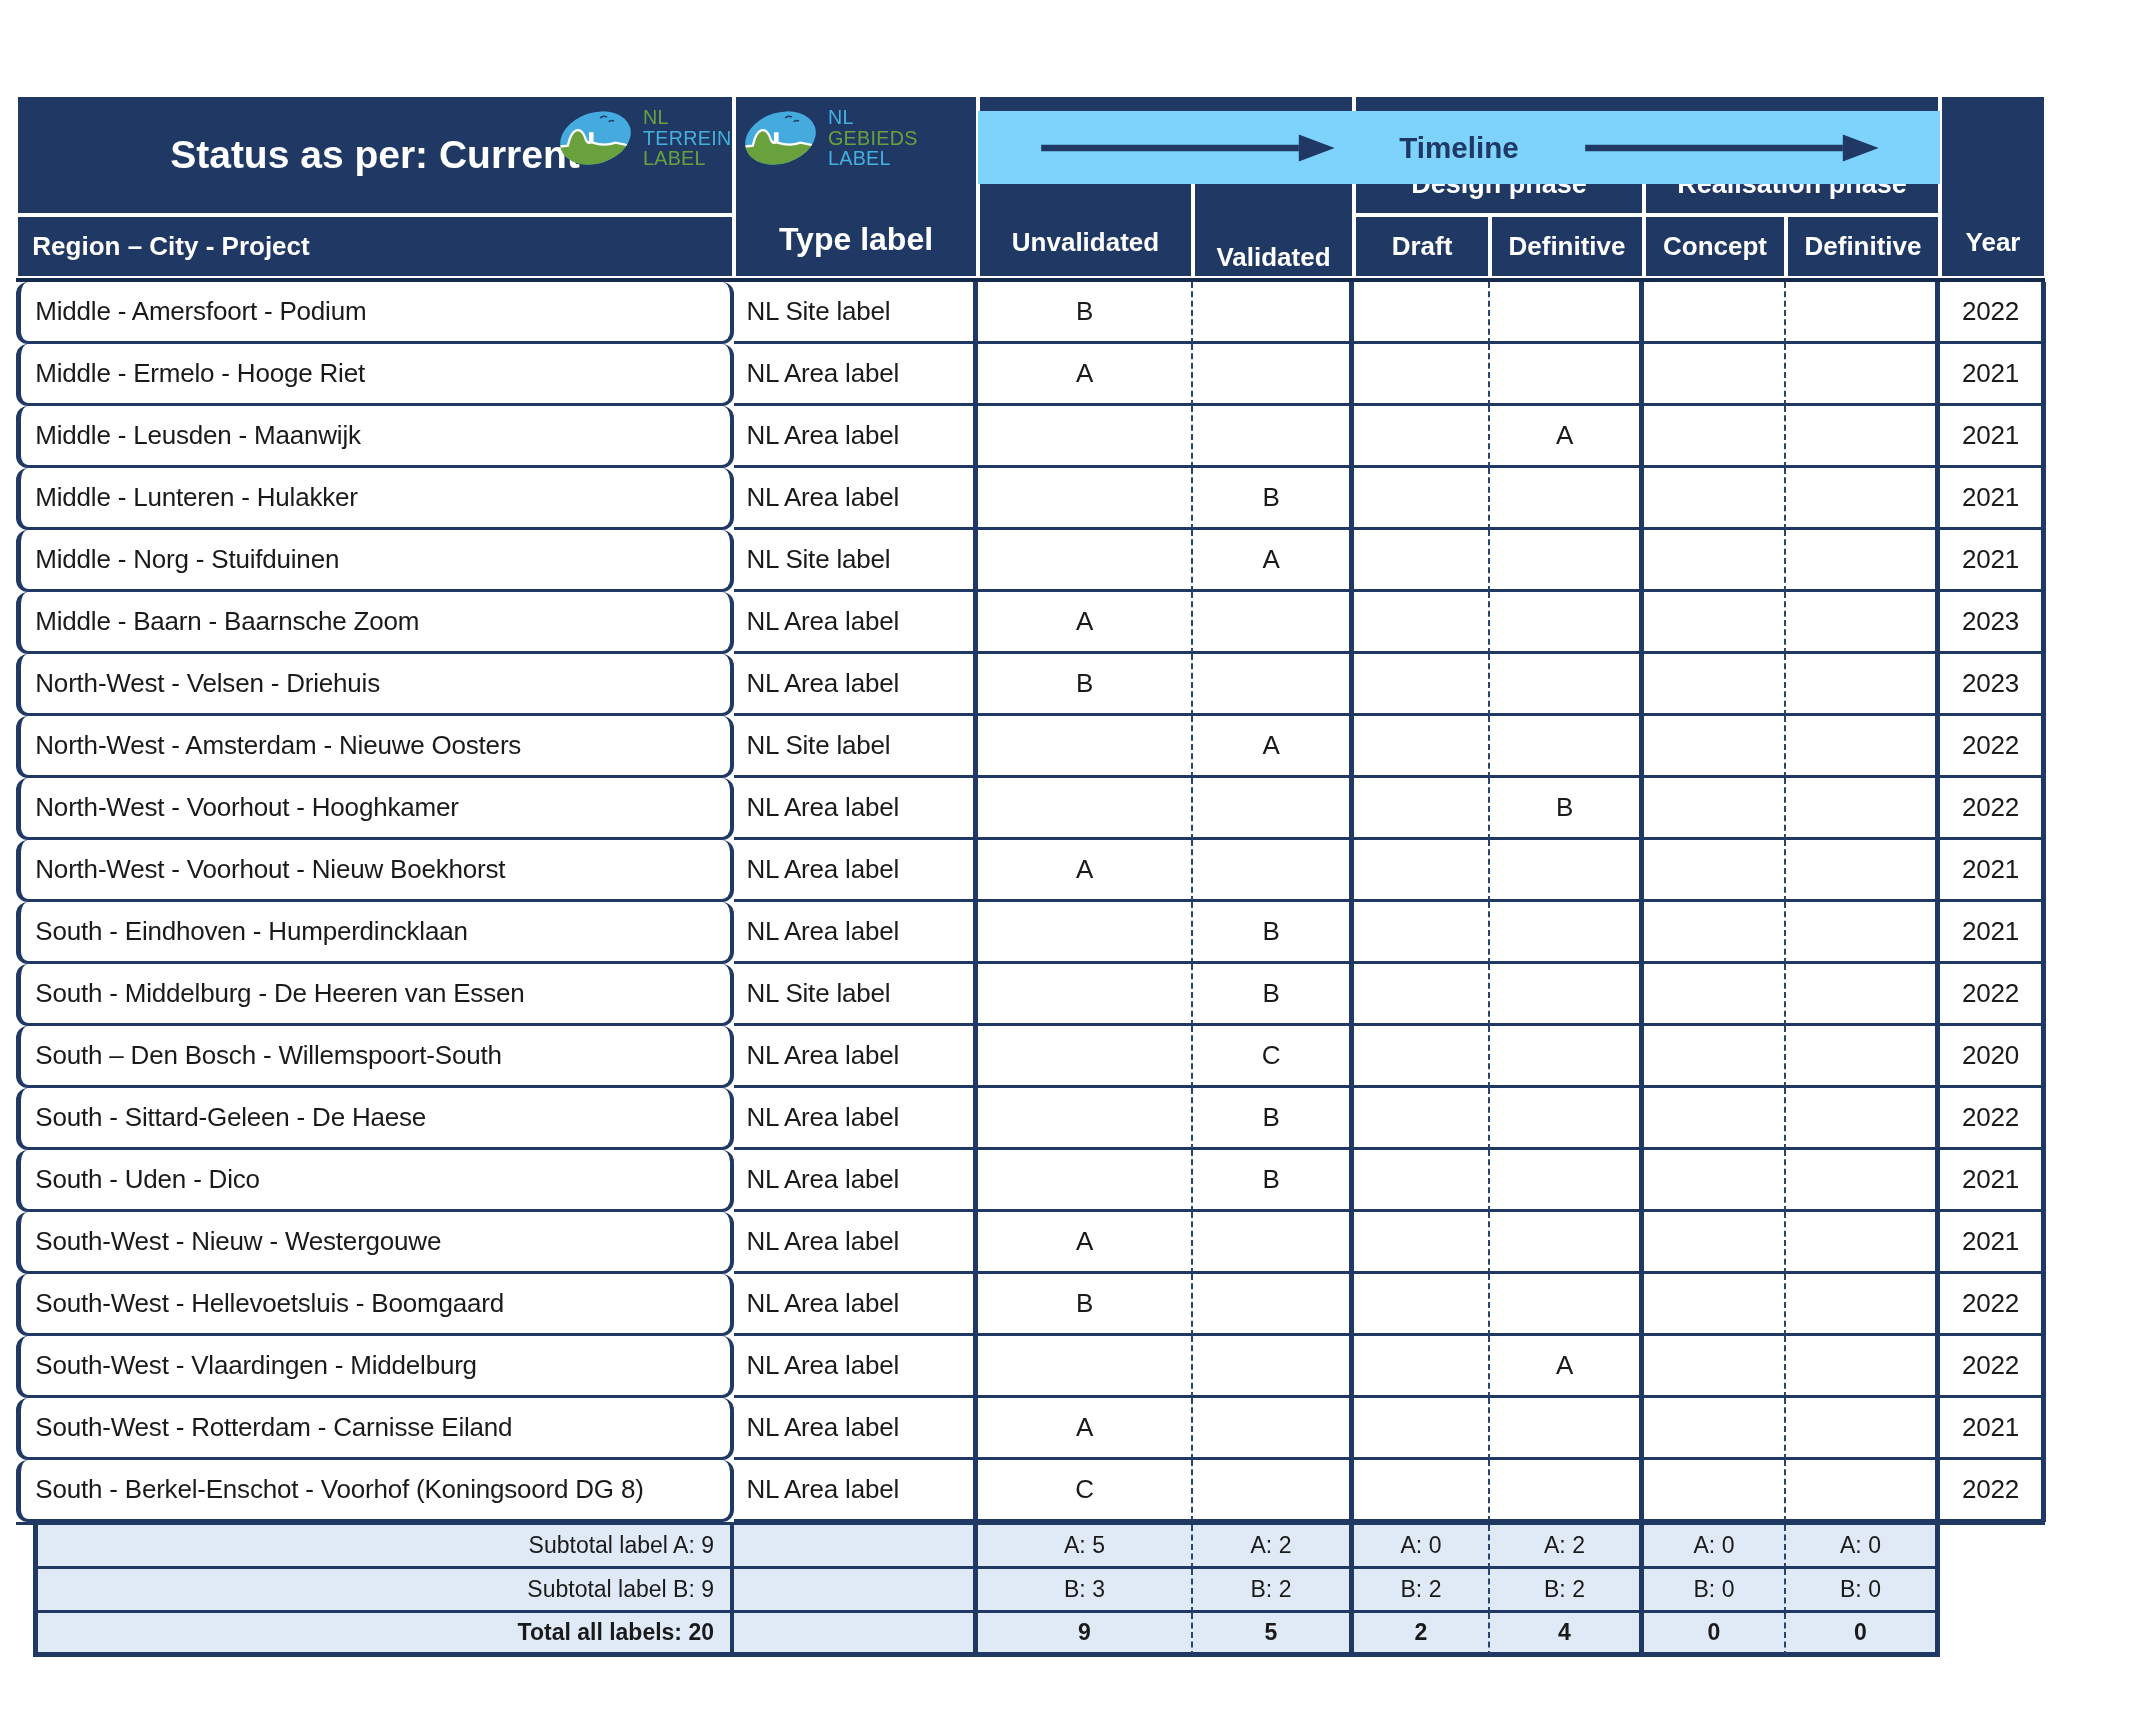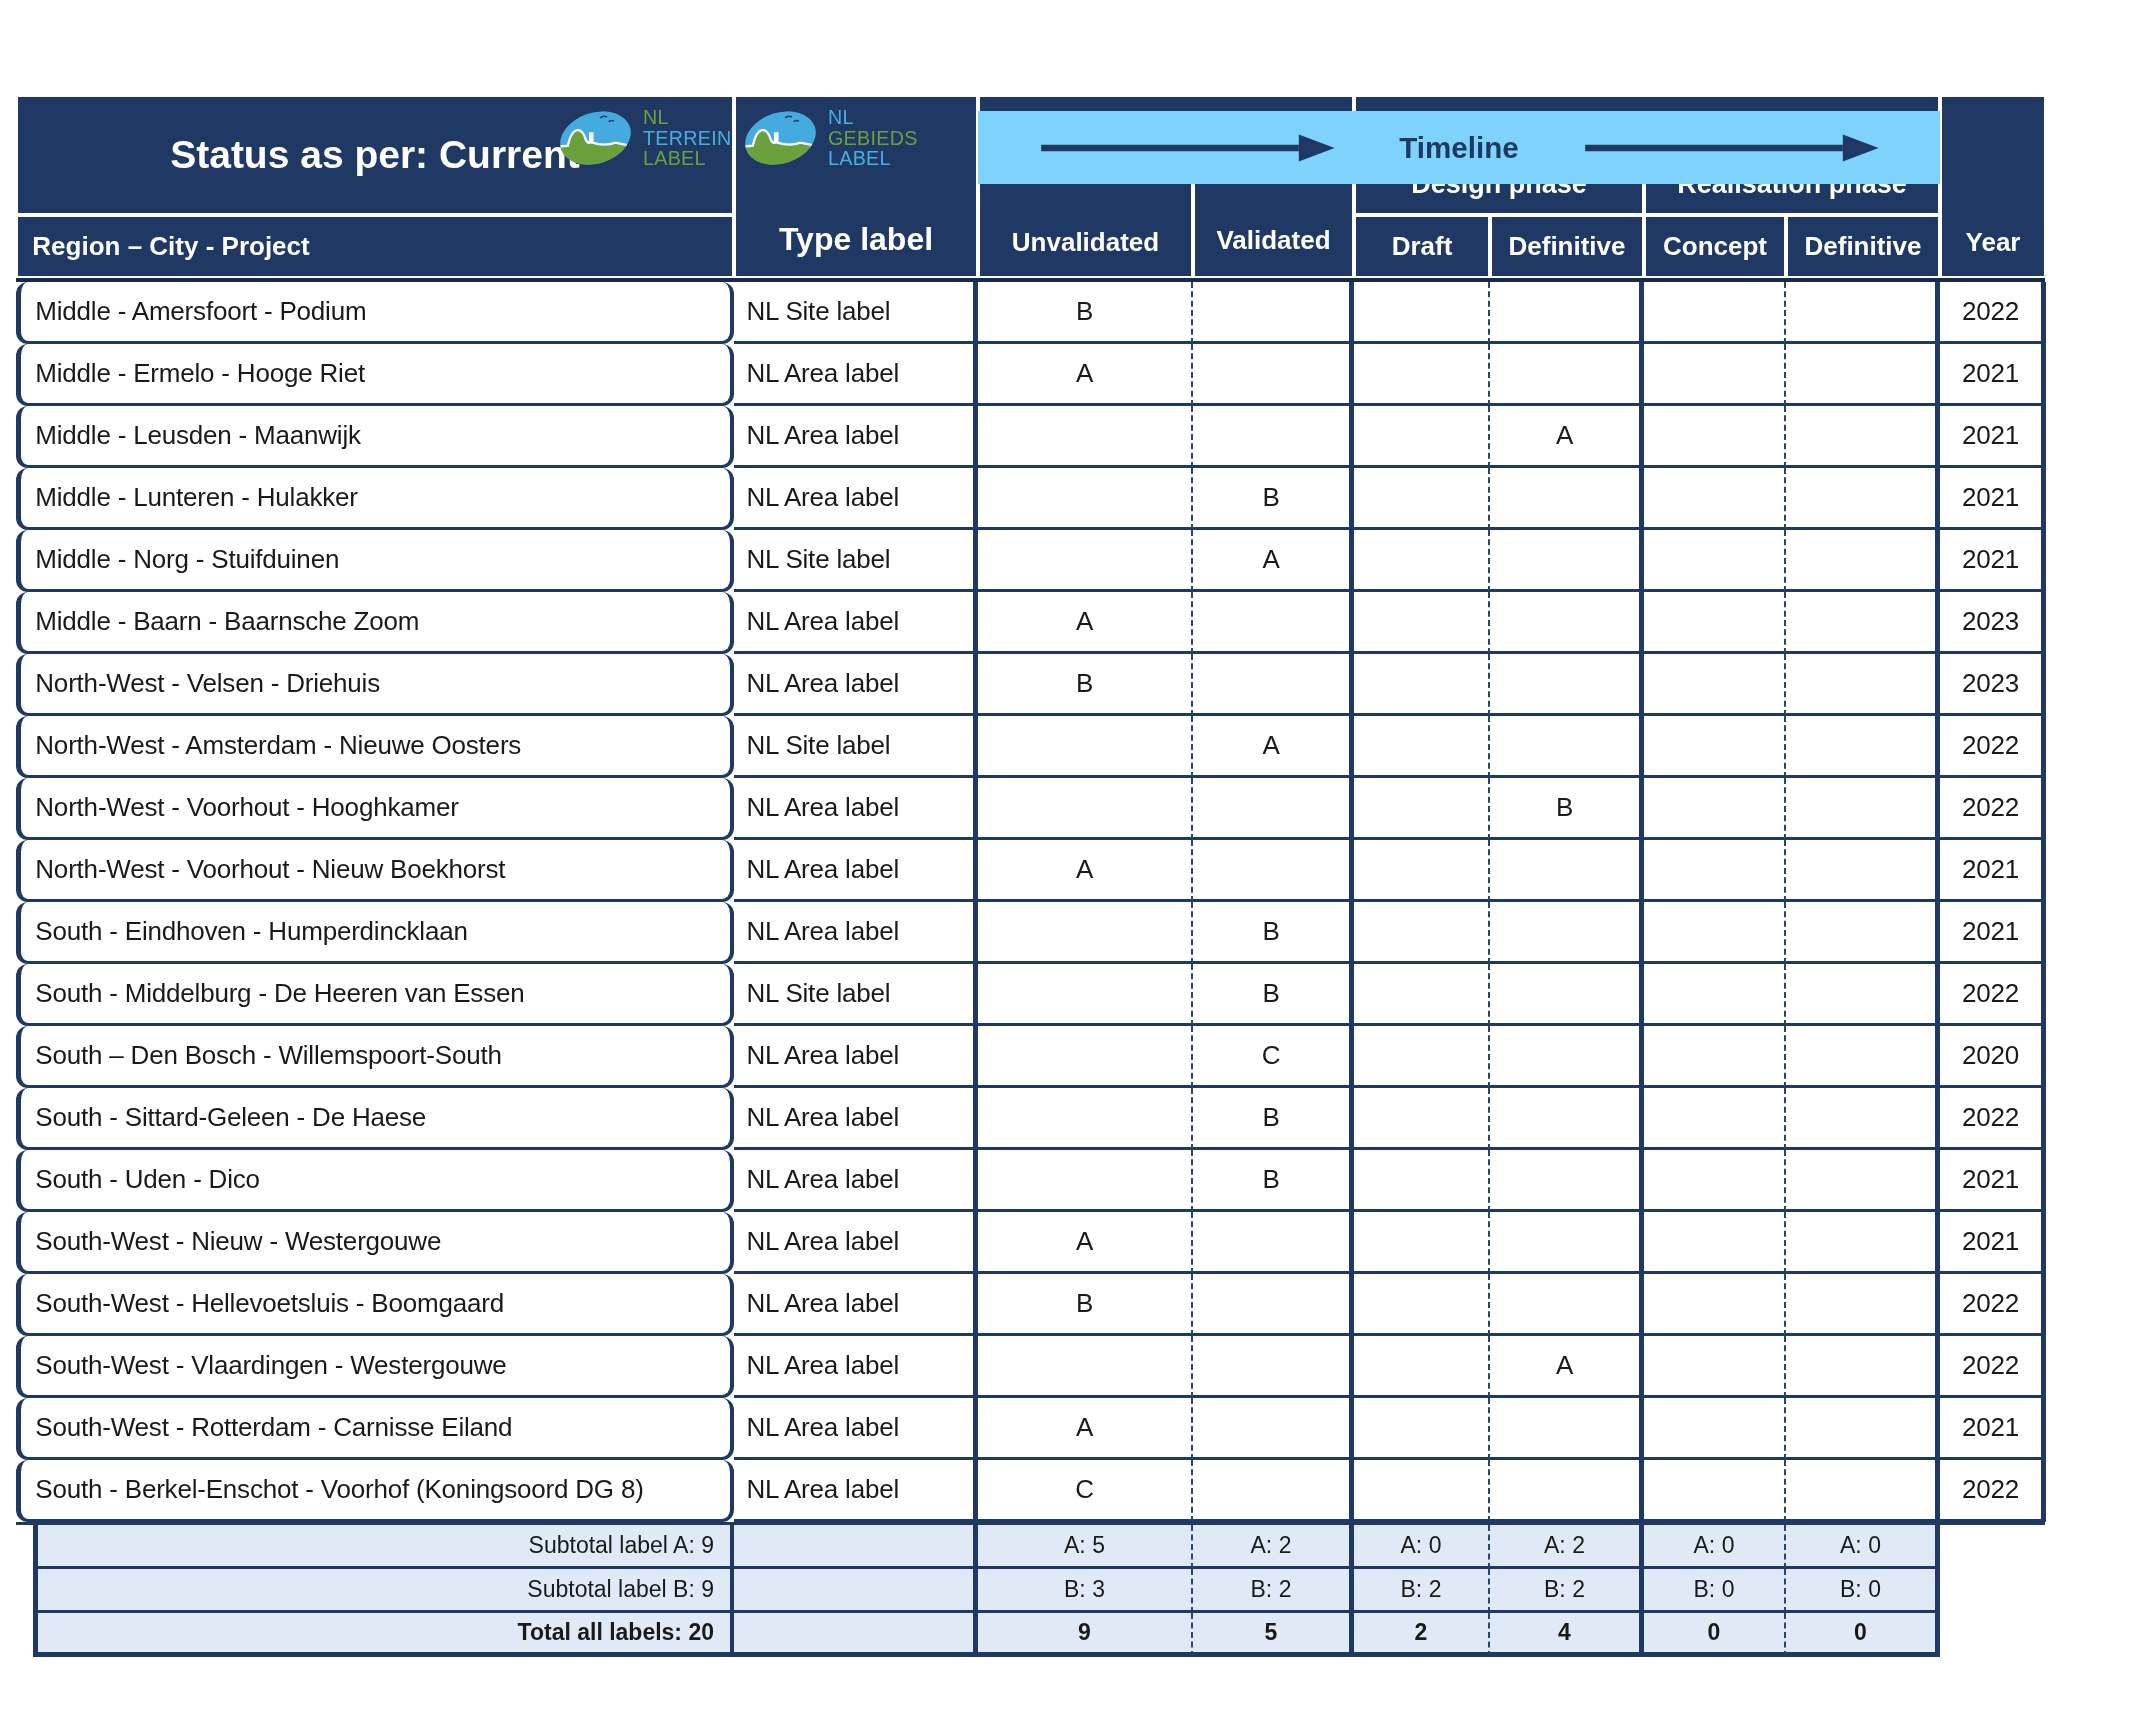--- a/index.html
+++ b/index.html
@@ -44,21 +44,21 @@
   }
   .h-status   { grid-column:1; grid-row:1/3; font-size:39px; }
   .h-type     { grid-column:2; grid-row:1/4; align-items:flex-end; padding-bottom:18px; font-size:32px; }
   .h-pre      { grid-column:3/5; grid-row:1; }
   .h-assess   { grid-column:5/9; grid-row:1; }
   .h-year     { grid-column:9; grid-row:1/4; align-items:flex-end; padding-bottom:18px; font-size:26px; }
   .h-design   { grid-column:5/7; grid-row:2; }
   .h-real     { grid-column:7/9; grid-row:2; }
   .h-region   { grid-column:1; grid-row:3; justify-content:flex-start; padding-left:14.3px; font-size:26px; }
   .h-unval    { grid-column:3; grid-row:2/4; align-items:flex-end; padding-bottom:18px; font-size:26px; }
-  .h-val      { grid-column:4; grid-row:2/4; align-items:flex-end; padding-bottom:20px; font-size:26px; }
+  .h-val      { grid-column:4; grid-row:2/4; align-items:flex-end; padding-bottom:3px; font-size:26px; }
   .h-draft    { grid-column:5; grid-row:3; font-size:26px; }
   .h-def1     { grid-column:6; grid-row:3; font-size:26px; }
   .h-concept  { grid-column:7; grid-row:3; font-size:26px; }
   .h-def2     { grid-column:8; grid-row:3; font-size:26px; }
 
   
   .bc {
     background:#ffffff; color:#1a1a1a; font-size:26px; letter-spacing:-0.2px;
     display:flex; align-items:center; justify-content:center;
     border-bottom:3.6px solid #1f3864;
@@ -312,21 +312,21 @@
       <div class="bc c8">2021</div>
       <div class="bc c0">South-West - Hellevoetsluis - Boomgaard</div>
       <div class="bc c1">NL Area label</div>
       <div class="bc c2">B</div>
       <div class="bc c3"></div>
       <div class="bc c4"></div>
       <div class="bc c5"></div>
       <div class="bc c6"></div>
       <div class="bc c7"></div>
       <div class="bc c8">2022</div>
-      <div class="bc c0">South-West - Vlaardingen - Westergouwe</div>
+      <div class="bc c0">South-West - Vlaardingen - Middelburg</div>
       <div class="bc c1">NL Area label</div>
       <div class="bc c2"></div>
       <div class="bc c3"></div>
       <div class="bc c4"></div>
       <div class="bc c5">A</div>
       <div class="bc c6"></div>
       <div class="bc c7"></div>
       <div class="bc c8">2022</div>
       <div class="bc c0">South-West - Rotterdam - Carnisse Eiland</div>
       <div class="bc c1">NL Area label</div>

